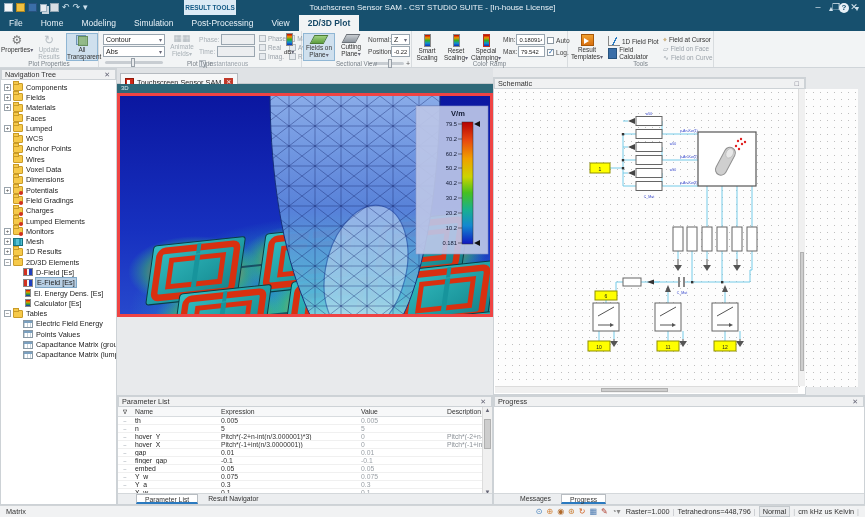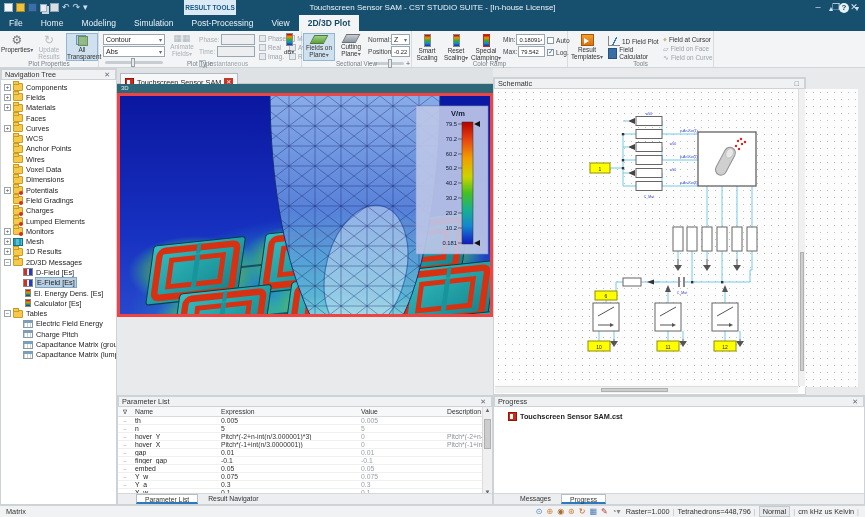--- a/index.html
+++ b/index.html
@@ -402,21 +402,21 @@
           <span class="tlabel">Materials</span>
         </div>
       <div class="ti">
           <span class="noexp"></span>
           <span class="tic folder"></span>
           <span class="tlabel">Faces</span>
         </div>
       <div class="ti">
           <span class="exp plus"></span>
           <span class="tic folder"></span>
-          <span class="tlabel">Curves</span>
+          <span class="tlabel">Lumped</span>
         </div>
       <div class="ti">
           <span class="noexp"></span>
           <span class="tic folder"></span>
           <span class="tlabel">WCS</span>
         </div>
       <div class="ti">
           <span class="noexp"></span>
           <span class="tic folder"></span>
           <span class="tlabel">Anchor Points</span>
@@ -467,21 +467,21 @@
           <span class="tlabel">Mesh</span>
         </div>
       <div class="ti">
           <span class="exp plus"></span>
           <span class="tic folder"></span>
           <span class="tlabel">1D Results</span>
         </div>
       <div class="ti">
           <span class="exp minus"></span>
           <span class="tic folder"></span>
-          <span class="tlabel">2D/3D Messages</span>
+          <span class="tlabel">2D/3D Elements</span>
         </div>
       <div class="ti lvl1">
           <span class="noexp"></span>
           <span class="tic field"></span>
           <span class="tlabel">D-Field [Es]</span>
         </div>
       <div class="ti lvl1 sel">
           <span class="noexp"></span>
           <span class="tic field"></span>
           <span class="tlabel">E-Field [Es]</span>
@@ -502,21 +502,21 @@
           <span class="tlabel">Tables</span>
         </div>
       <div class="ti lvl1">
           <span class="noexp"></span>
           <span class="tic table"></span>
           <span class="tlabel">Electric Field Energy</span>
         </div>
       <div class="ti lvl1">
           <span class="noexp"></span>
           <span class="tic table"></span>
-          <span class="tlabel">Charge Pitch</span>
+          <span class="tlabel">Points Values</span>
         </div>
       <div class="ti lvl1">
           <span class="noexp"></span>
           <span class="tic table"></span>
           <span class="tlabel">Capacitance Matrix (grounded)</span>
         </div>
       <div class="ti lvl1">
           <span class="noexp"></span>
           <span class="tic table"></span>
           <span class="tlabel">Capacitance Matrix (lumped)</span>
@@ -1002,26 +1002,20 @@
       <span class="btab">Result Navigator</span>
     </div>
   </div>
 
   <div class="abs" id="progresspanel">
     <div class="phdr">
       <span>Progress</span>
       <span class="sp"></span>
         <span class="hico x"></span>
     </div>
-    <div id="progbody">
-      <div class="prog-item">
-        <span class="cstlogo"></span>
-        <span>Touchscreen Sensor SAM.cst</span>
-      </div>
-    </div>
     <div class="tabstrip">
       <span class="btab">Messages</span>
       <span class="btab active">Progress</span>
     </div>
   </div>
 
   <div class="abs" id="statusbar">
     <span>Matrix</span>
     <span class="sp"></span>
     <span class="sic" style="color:#3a7ab8">⊙</span>

